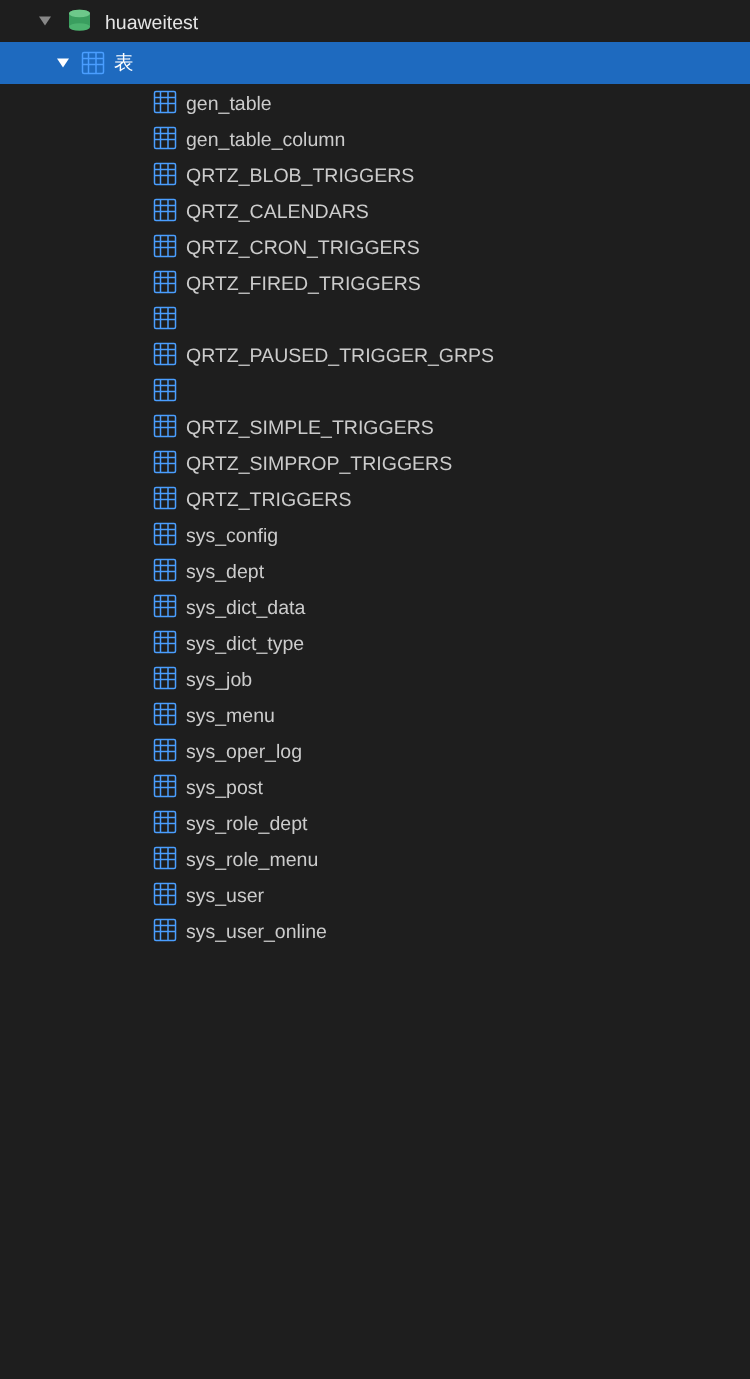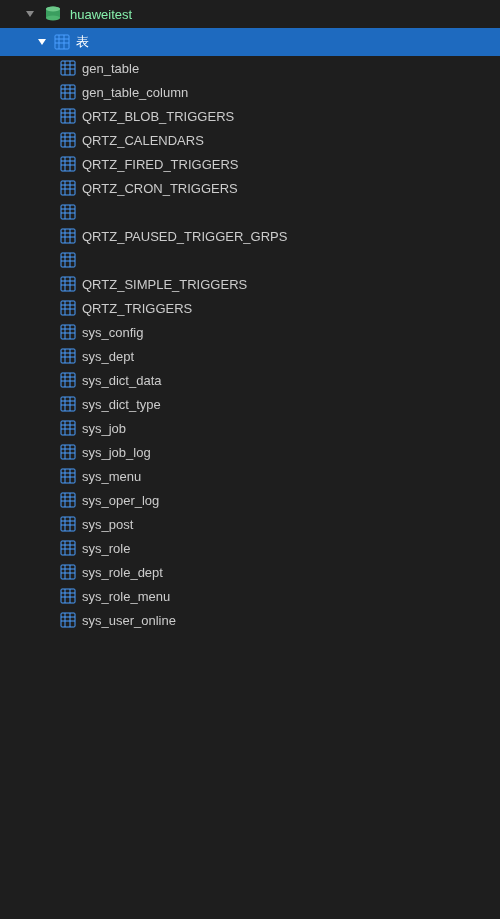--- a/index.html
+++ b/index.html
@@ -46,40 +46,41 @@
     .db-icon svg {
       width: 18px;
       height: 18px;
     }
 
     .tree-level1 {
       padding: 5px 0 5px 24px;
       display: flex;
       align-items: center;
       gap: 8px;
-      color: #86efac;
+      color: #e5e5e5;
     }
 
     .tree-level2 {
       padding: 5px 0 5px 36px;
       display: flex;
       align-items: center;
       gap: 6px;
       color: #ffffff;
       background-color: #1e6abf;
       font-weight: 500;
     }
 
     .tree-item {
       padding: 4px 0 4px 60px;
       display: flex;
       align-items: center;
       gap: 6px;
       color: #cccccc;
       cursor: pointer;
+      margin-left: 42px;
     }
 
     .chevron-icon {
       width: 12px;
       height: 12px;
       display: inline-flex;
       align-items: center;
       justify-content: center;
       flex-shrink: 0;
     }
@@ -196,44 +197,44 @@
       <div class="tree-item">
         <span class="table-icon">
           <svg viewBox="0 0 16 16" xmlns="http://www.w3.org/2000/svg">
       <rect x="1" y="1" width="14" height="14" rx="1" fill="none" stroke="#4a9eff" stroke-width="1"></rect>
       <line x1="1" y1="5" x2="15" y2="5" stroke="#4a9eff" stroke-width="1"></line>
       <line x1="1" y1="9" x2="15" y2="9" stroke="#4a9eff" stroke-width="1"></line>
       <line x1="5" y1="1" x2="5" y2="15" stroke="#4a9eff" stroke-width="1"></line>
       <line x1="10" y1="1" x2="10" y2="15" stroke="#4a9eff" stroke-width="1"></line>
     </svg>
         </span>
+        <span class="item-label">QRTZ_CRON_TRIGGERS</span>
+      </div>
+      <div class="tree-item">
+        <span class="table-icon">
+          <svg viewBox="0 0 16 16" xmlns="http://www.w3.org/2000/svg">
+      <rect x="1" y="1" width="14" height="14" rx="1" fill="none" stroke="#4a9eff" stroke-width="1"></rect>
+      <line x1="1" y1="5" x2="15" y2="5" stroke="#4a9eff" stroke-width="1"></line>
+      <line x1="1" y1="9" x2="15" y2="9" stroke="#4a9eff" stroke-width="1"></line>
+      <line x1="5" y1="1" x2="5" y2="15" stroke="#4a9eff" stroke-width="1"></line>
+      <line x1="10" y1="1" x2="10" y2="15" stroke="#4a9eff" stroke-width="1"></line>
+    </svg>
+        </span>
         <span class="item-label">QRTZ_FIRED_TRIGGERS</span>
       </div>
       <div class="tree-item">
         <span class="table-icon">
           <svg viewBox="0 0 16 16" xmlns="http://www.w3.org/2000/svg">
       <rect x="1" y="1" width="14" height="14" rx="1" fill="none" stroke="#4a9eff" stroke-width="1"></rect>
       <line x1="1" y1="5" x2="15" y2="5" stroke="#4a9eff" stroke-width="1"></line>
       <line x1="1" y1="9" x2="15" y2="9" stroke="#4a9eff" stroke-width="1"></line>
       <line x1="5" y1="1" x2="5" y2="15" stroke="#4a9eff" stroke-width="1"></line>
       <line x1="10" y1="1" x2="10" y2="15" stroke="#4a9eff" stroke-width="1"></line>
     </svg>
         </span>
-        <span class="item-label">QRTZ_CRON_TRIGGERS</span>
-      </div>
-      <div class="tree-item">
-        <span class="table-icon">
-          <svg viewBox="0 0 16 16" xmlns="http://www.w3.org/2000/svg">
-      <rect x="1" y="1" width="14" height="14" rx="1" fill="none" stroke="#4a9eff" stroke-width="1"></rect>
-      <line x1="1" y1="5" x2="15" y2="5" stroke="#4a9eff" stroke-width="1"></line>
-      <line x1="1" y1="9" x2="15" y2="9" stroke="#4a9eff" stroke-width="1"></line>
-      <line x1="5" y1="1" x2="5" y2="15" stroke="#4a9eff" stroke-width="1"></line>
-      <line x1="10" y1="1" x2="10" y2="15" stroke="#4a9eff" stroke-width="1"></line>
-    </svg>
-        </span>
       </div>
       <div class="tree-item">
         <span class="table-icon">
           <svg viewBox="0 0 16 16" xmlns="http://www.w3.org/2000/svg">
       <rect x="1" y="1" width="14" height="14" rx="1" fill="none" stroke="#4a9eff" stroke-width="1"></rect>
       <line x1="1" y1="5" x2="15" y2="5" stroke="#4a9eff" stroke-width="1"></line>
       <line x1="1" y1="9" x2="15" y2="9" stroke="#4a9eff" stroke-width="1"></line>
       <line x1="5" y1="1" x2="5" y2="15" stroke="#4a9eff" stroke-width="1"></line>
       <line x1="10" y1="1" x2="10" y2="15" stroke="#4a9eff" stroke-width="1"></line>
     </svg>
@@ -266,20 +267,32 @@
       <div class="tree-item">
         <span class="table-icon">
           <svg viewBox="0 0 16 16" xmlns="http://www.w3.org/2000/svg">
       <rect x="1" y="1" width="14" height="14" rx="1" fill="none" stroke="#4a9eff" stroke-width="1"></rect>
       <line x1="1" y1="5" x2="15" y2="5" stroke="#4a9eff" stroke-width="1"></line>
       <line x1="1" y1="9" x2="15" y2="9" stroke="#4a9eff" stroke-width="1"></line>
       <line x1="5" y1="1" x2="5" y2="15" stroke="#4a9eff" stroke-width="1"></line>
       <line x1="10" y1="1" x2="10" y2="15" stroke="#4a9eff" stroke-width="1"></line>
     </svg>
         </span>
+        <span class="item-label">QRTZ_SIMPROP_TRIGGERS</span>
+      </div>
+      <div class="tree-item">
+        <span class="table-icon">
+          <svg viewBox="0 0 16 16" xmlns="http://www.w3.org/2000/svg">
+      <rect x="1" y="1" width="14" height="14" rx="1" fill="none" stroke="#4a9eff" stroke-width="1"></rect>
+      <line x1="1" y1="5" x2="15" y2="5" stroke="#4a9eff" stroke-width="1"></line>
+      <line x1="1" y1="9" x2="15" y2="9" stroke="#4a9eff" stroke-width="1"></line>
+      <line x1="5" y1="1" x2="5" y2="15" stroke="#4a9eff" stroke-width="1"></line>
+      <line x1="10" y1="1" x2="10" y2="15" stroke="#4a9eff" stroke-width="1"></line>
+    </svg>
+        </span>
         <span class="item-label">QRTZ_TRIGGERS</span>
       </div>
       <div class="tree-item">
         <span class="table-icon">
           <svg viewBox="0 0 16 16" xmlns="http://www.w3.org/2000/svg">
       <rect x="1" y="1" width="14" height="14" rx="1" fill="none" stroke="#4a9eff" stroke-width="1"></rect>
       <line x1="1" y1="5" x2="15" y2="5" stroke="#4a9eff" stroke-width="1"></line>
       <line x1="1" y1="9" x2="15" y2="9" stroke="#4a9eff" stroke-width="1"></line>
       <line x1="5" y1="1" x2="5" y2="15" stroke="#4a9eff" stroke-width="1"></line>
       <line x1="10" y1="1" x2="10" y2="15" stroke="#4a9eff" stroke-width="1"></line>
@@ -338,32 +351,20 @@
       <div class="tree-item">
         <span class="table-icon">
           <svg viewBox="0 0 16 16" xmlns="http://www.w3.org/2000/svg">
       <rect x="1" y="1" width="14" height="14" rx="1" fill="none" stroke="#4a9eff" stroke-width="1"></rect>
       <line x1="1" y1="5" x2="15" y2="5" stroke="#4a9eff" stroke-width="1"></line>
       <line x1="1" y1="9" x2="15" y2="9" stroke="#4a9eff" stroke-width="1"></line>
       <line x1="5" y1="1" x2="5" y2="15" stroke="#4a9eff" stroke-width="1"></line>
       <line x1="10" y1="1" x2="10" y2="15" stroke="#4a9eff" stroke-width="1"></line>
     </svg>
         </span>
-        <span class="item-label">sys_job_log</span>
-      </div>
-      <div class="tree-item">
-        <span class="table-icon">
-          <svg viewBox="0 0 16 16" xmlns="http://www.w3.org/2000/svg">
-      <rect x="1" y="1" width="14" height="14" rx="1" fill="none" stroke="#4a9eff" stroke-width="1"></rect>
-      <line x1="1" y1="5" x2="15" y2="5" stroke="#4a9eff" stroke-width="1"></line>
-      <line x1="1" y1="9" x2="15" y2="9" stroke="#4a9eff" stroke-width="1"></line>
-      <line x1="5" y1="1" x2="5" y2="15" stroke="#4a9eff" stroke-width="1"></line>
-      <line x1="10" y1="1" x2="10" y2="15" stroke="#4a9eff" stroke-width="1"></line>
-    </svg>
-        </span>
         <span class="item-label">sys_menu</span>
       </div>
       <div class="tree-item">
         <span class="table-icon">
           <svg viewBox="0 0 16 16" xmlns="http://www.w3.org/2000/svg">
       <rect x="1" y="1" width="14" height="14" rx="1" fill="none" stroke="#4a9eff" stroke-width="1"></rect>
       <line x1="1" y1="5" x2="15" y2="5" stroke="#4a9eff" stroke-width="1"></line>
       <line x1="1" y1="9" x2="15" y2="9" stroke="#4a9eff" stroke-width="1"></line>
       <line x1="5" y1="1" x2="5" y2="15" stroke="#4a9eff" stroke-width="1"></line>
       <line x1="10" y1="1" x2="10" y2="15" stroke="#4a9eff" stroke-width="1"></line>
@@ -386,32 +387,20 @@
       <div class="tree-item">
         <span class="table-icon">
           <svg viewBox="0 0 16 16" xmlns="http://www.w3.org/2000/svg">
       <rect x="1" y="1" width="14" height="14" rx="1" fill="none" stroke="#4a9eff" stroke-width="1"></rect>
       <line x1="1" y1="5" x2="15" y2="5" stroke="#4a9eff" stroke-width="1"></line>
       <line x1="1" y1="9" x2="15" y2="9" stroke="#4a9eff" stroke-width="1"></line>
       <line x1="5" y1="1" x2="5" y2="15" stroke="#4a9eff" stroke-width="1"></line>
       <line x1="10" y1="1" x2="10" y2="15" stroke="#4a9eff" stroke-width="1"></line>
     </svg>
         </span>
-        <span class="item-label">sys_role</span>
-      </div>
-      <div class="tree-item">
-        <span class="table-icon">
-          <svg viewBox="0 0 16 16" xmlns="http://www.w3.org/2000/svg">
-      <rect x="1" y="1" width="14" height="14" rx="1" fill="none" stroke="#4a9eff" stroke-width="1"></rect>
-      <line x1="1" y1="5" x2="15" y2="5" stroke="#4a9eff" stroke-width="1"></line>
-      <line x1="1" y1="9" x2="15" y2="9" stroke="#4a9eff" stroke-width="1"></line>
-      <line x1="5" y1="1" x2="5" y2="15" stroke="#4a9eff" stroke-width="1"></line>
-      <line x1="10" y1="1" x2="10" y2="15" stroke="#4a9eff" stroke-width="1"></line>
-    </svg>
-        </span>
         <span class="item-label">sys_role_dept</span>
       </div>
       <div class="tree-item">
         <span class="table-icon">
           <svg viewBox="0 0 16 16" xmlns="http://www.w3.org/2000/svg">
       <rect x="1" y="1" width="14" height="14" rx="1" fill="none" stroke="#4a9eff" stroke-width="1"></rect>
       <line x1="1" y1="5" x2="15" y2="5" stroke="#4a9eff" stroke-width="1"></line>
       <line x1="1" y1="9" x2="15" y2="9" stroke="#4a9eff" stroke-width="1"></line>
       <line x1="5" y1="1" x2="5" y2="15" stroke="#4a9eff" stroke-width="1"></line>
       <line x1="10" y1="1" x2="10" y2="15" stroke="#4a9eff" stroke-width="1"></line>
@@ -422,17 +411,29 @@
       <div class="tree-item">
         <span class="table-icon">
           <svg viewBox="0 0 16 16" xmlns="http://www.w3.org/2000/svg">
       <rect x="1" y="1" width="14" height="14" rx="1" fill="none" stroke="#4a9eff" stroke-width="1"></rect>
       <line x1="1" y1="5" x2="15" y2="5" stroke="#4a9eff" stroke-width="1"></line>
       <line x1="1" y1="9" x2="15" y2="9" stroke="#4a9eff" stroke-width="1"></line>
       <line x1="5" y1="1" x2="5" y2="15" stroke="#4a9eff" stroke-width="1"></line>
       <line x1="10" y1="1" x2="10" y2="15" stroke="#4a9eff" stroke-width="1"></line>
     </svg>
         </span>
+        <span class="item-label">sys_user</span>
+      </div>
+      <div class="tree-item">
+        <span class="table-icon">
+          <svg viewBox="0 0 16 16" xmlns="http://www.w3.org/2000/svg">
+      <rect x="1" y="1" width="14" height="14" rx="1" fill="none" stroke="#4a9eff" stroke-width="1"></rect>
+      <line x1="1" y1="5" x2="15" y2="5" stroke="#4a9eff" stroke-width="1"></line>
+      <line x1="1" y1="9" x2="15" y2="9" stroke="#4a9eff" stroke-width="1"></line>
+      <line x1="5" y1="1" x2="5" y2="15" stroke="#4a9eff" stroke-width="1"></line>
+      <line x1="10" y1="1" x2="10" y2="15" stroke="#4a9eff" stroke-width="1"></line>
+    </svg>
+        </span>
         <span class="item-label">sys_user_online</span>
       </div>
     </div>
 
 </div>
 
 </body></html>

